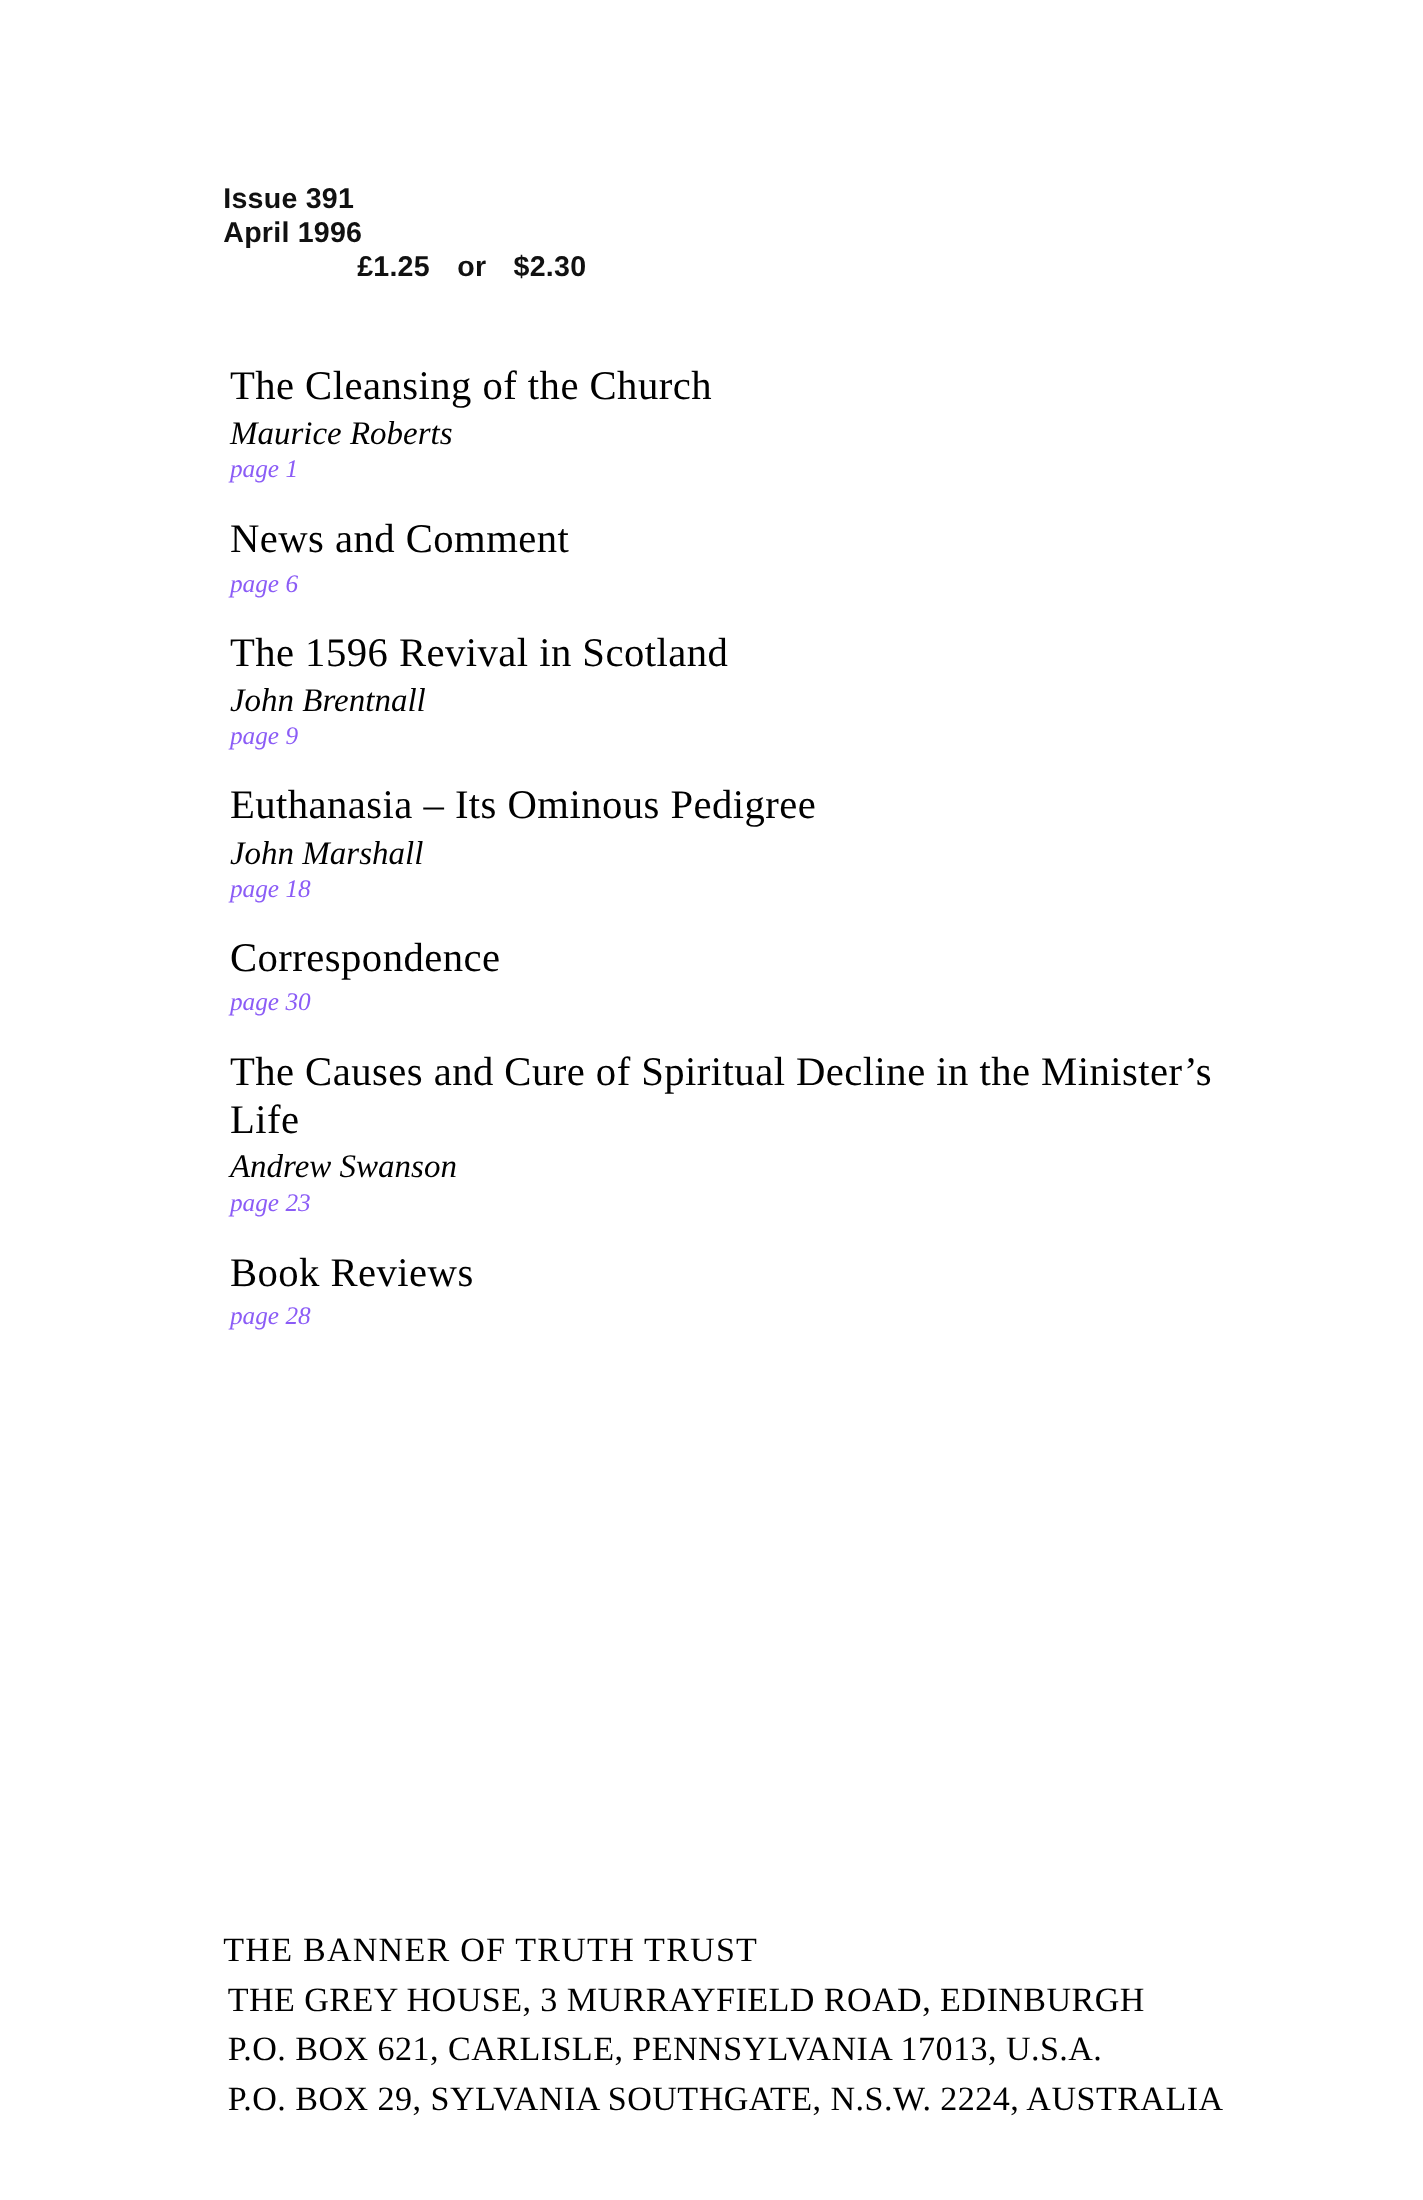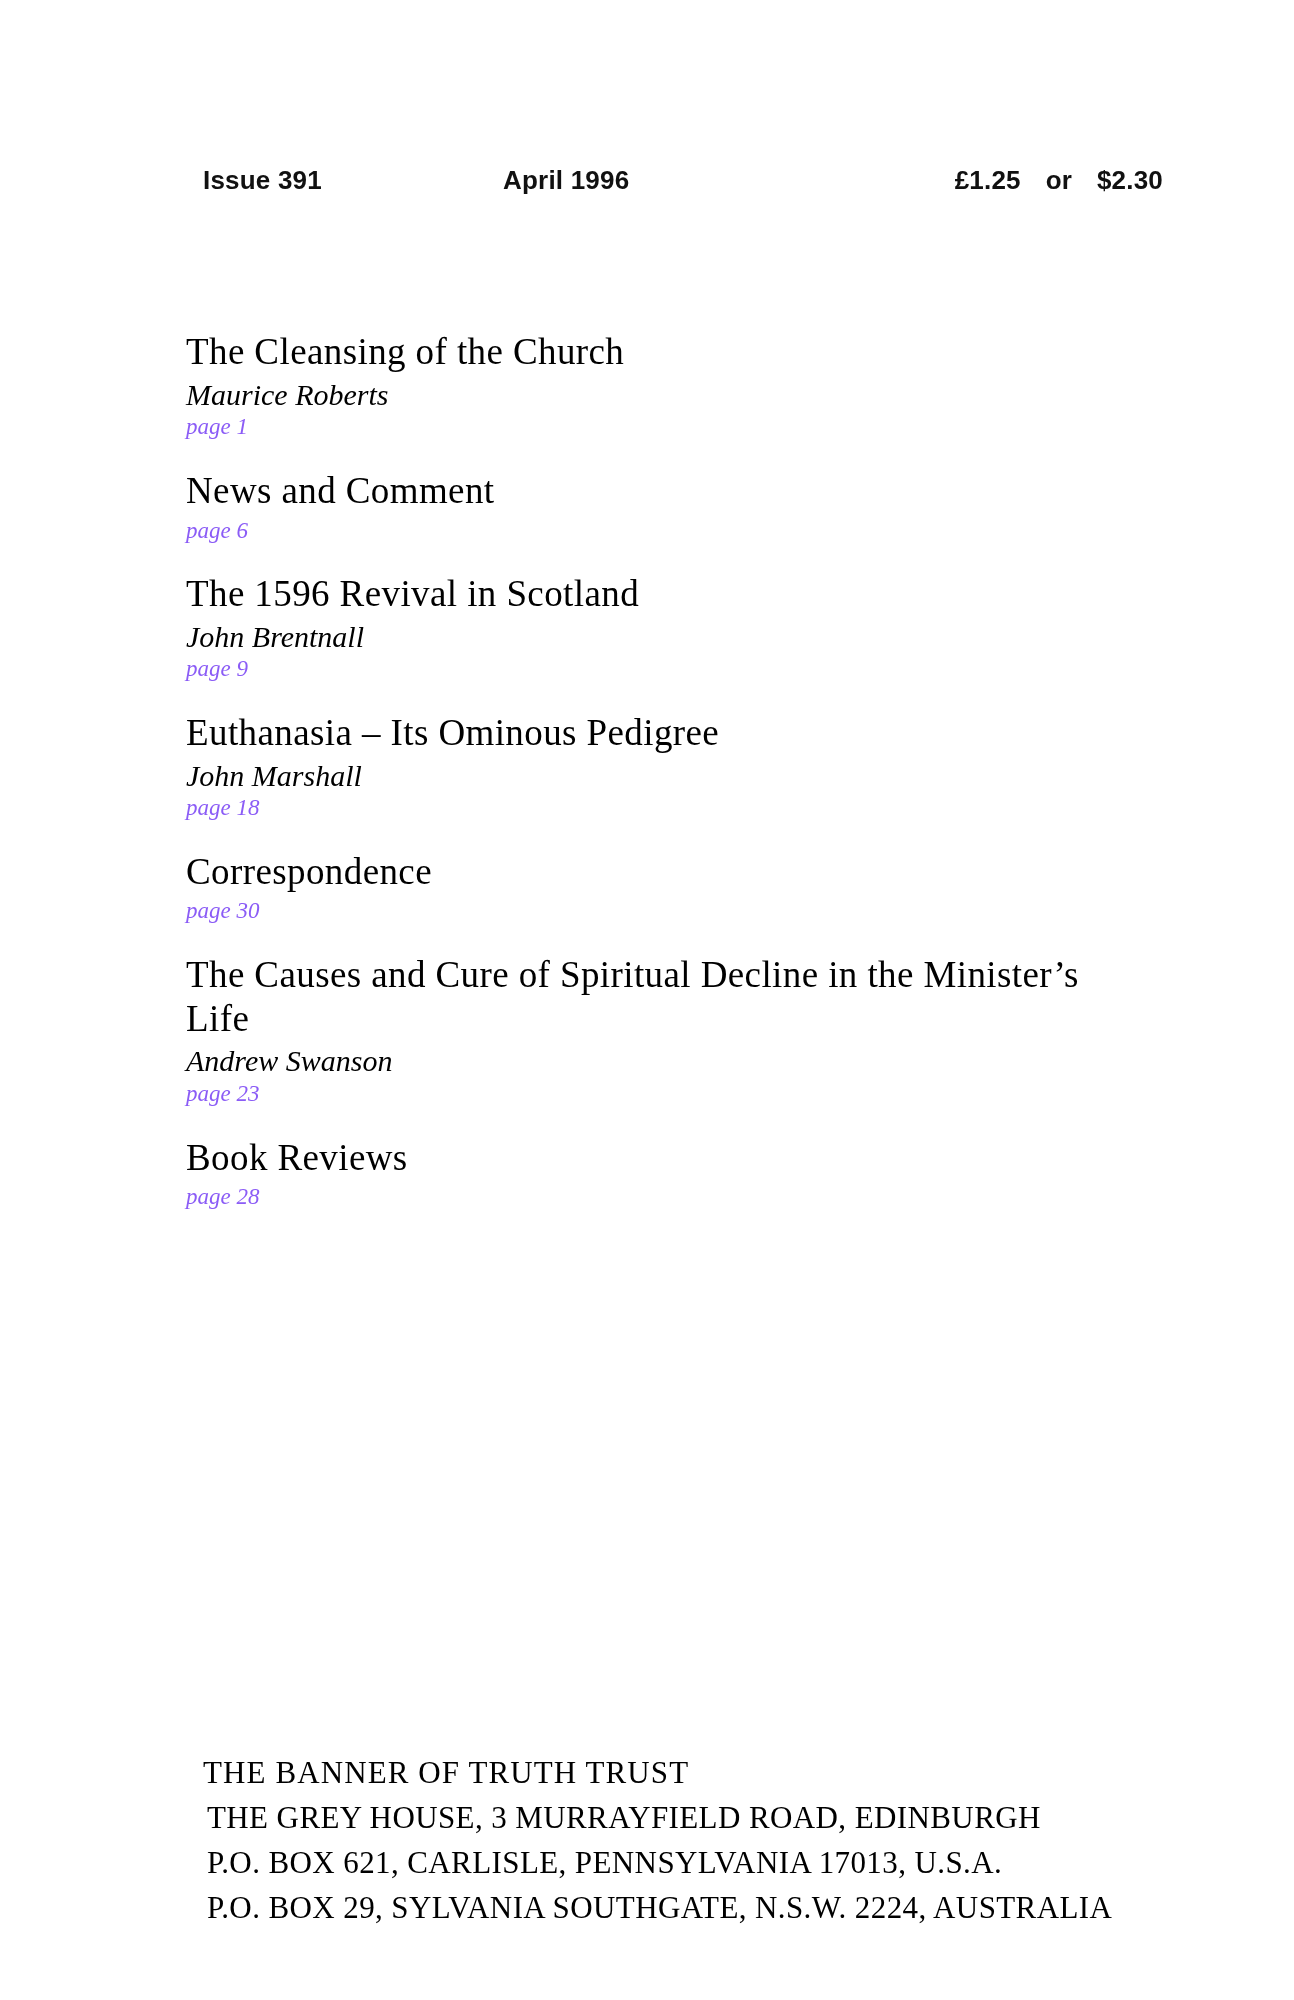--- a/index.html
+++ b/index.html
@@ -25,37 +25,37 @@
     background: #ffffff;
   }
 
   
   .masthead {
     position: absolute;
     left: 203px;
     top: 165px;
     width: 960px;
     display: flex;
-    flex-direction: row;
+    flex-direction: column;
     align-items: baseline;
     font-family: "Liberation Sans", sans-serif;
     font-weight: bold;
     font-size: 26px;
     letter-spacing: 0.2px;
     color: #111111;
   }
   .masthead .issue { width: 300px; }
   .masthead .date  { width: 330px; }
   .masthead .price { width: 330px; text-align: right; }
   .masthead .price .sep { display: inline-block; width: 10px; }
 
   
   .contents {
     position: absolute;
-    left: 186px;
+    left: 209px;
     top: 330px;
     width: 900px;
   }
   .entry {
     margin-bottom: 28px;
   }
   .entry:last-child { margin-bottom: 0; }
 
   .entry-title {
     font-family: "Liberation Serif", serif;

